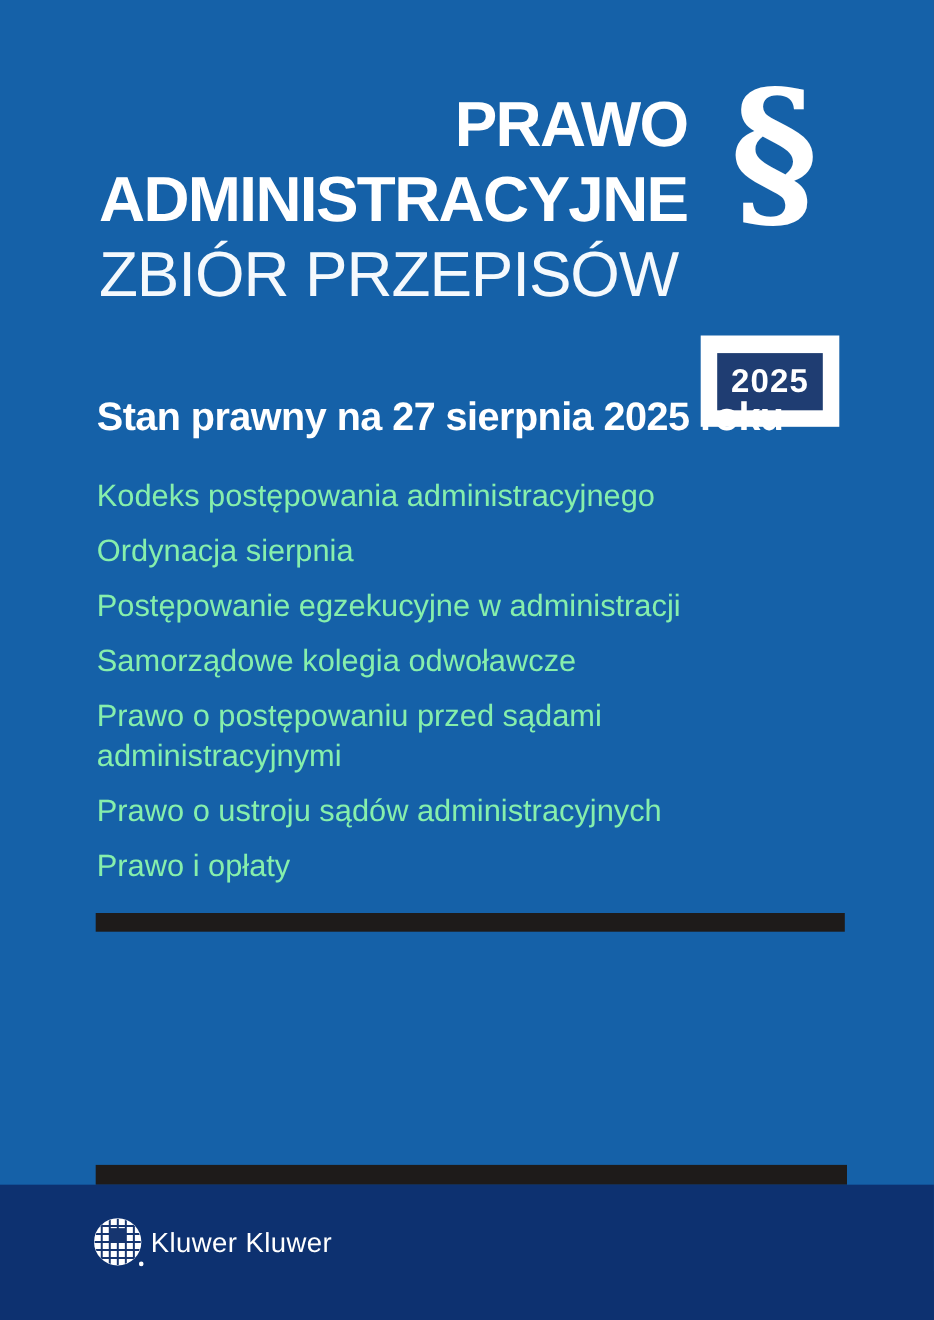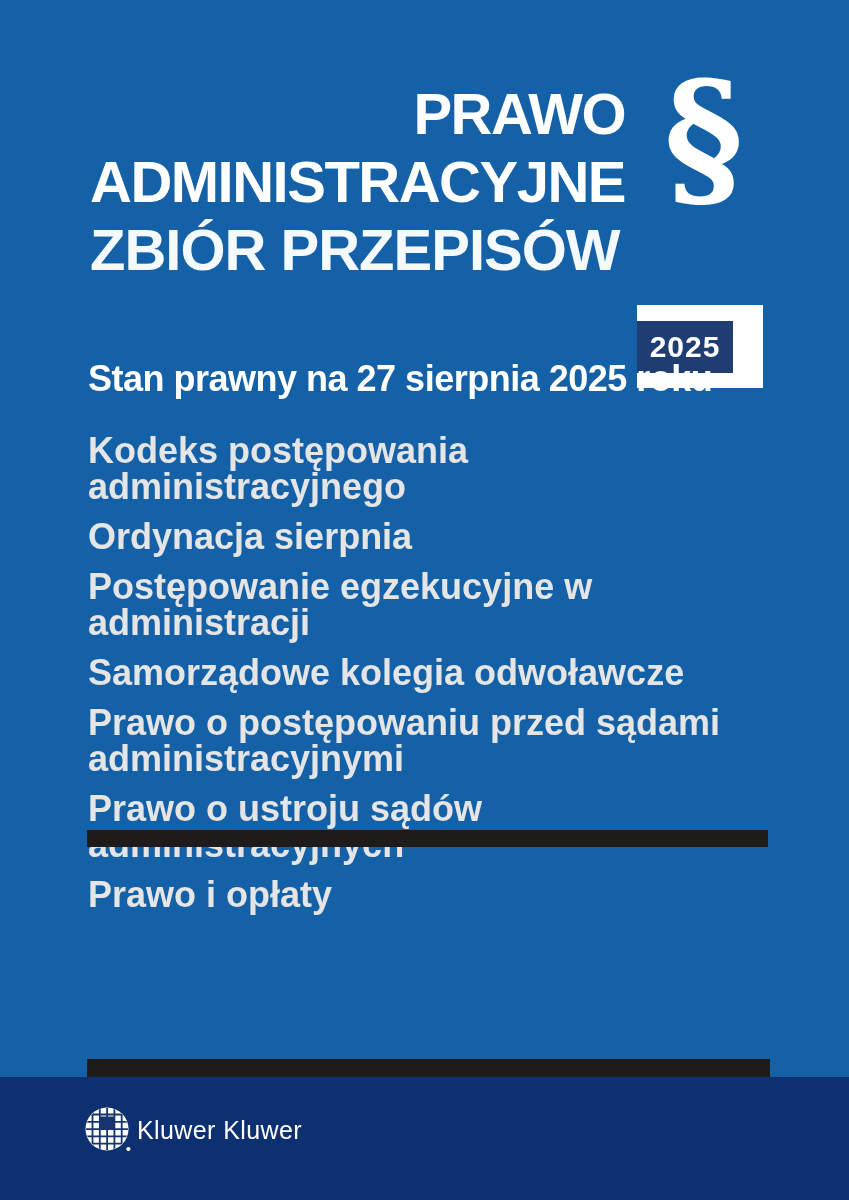--- a/index.html
+++ b/index.html
@@ -23,21 +23,21 @@
   }
   .title-line {
     font-size: 58px;
     font-weight: 700;
     line-height: 68px;
     letter-spacing: -1.5px;
     text-align: right;
   }
   .subtitle-line {
     font-size: 58px;
-    font-weight: 700;
+    font-weight: 400;
     line-height: 68px;
     letter-spacing: -1px;
     color: #f4f9fd;
   }
 
   
   .section-sign {
     position: absolute;
     left: 664px; top: 62px;
     font-family: "DejaVu Serif", serif;
@@ -46,21 +46,21 @@
     font-weight: 700;
     color: #ffffff;
   }
 
   
   .year-badge {
     position: absolute;
     left: 637px; top: 305px;
     width: 126px; height: 83px;
     background: #ffffff;
-    display: flex; align-items: center; 
+    display: flex; align-items: center; justify-content: center;
   }
   .year-badge-inner {
     width: 96px; height: 52px;
     background: #1f3d72;
     color: #ffffff;
     font-size: 30px; font-weight: 700;
     display: flex; align-items: center; justify-content: center;
     letter-spacing: 1px;
   }
 
@@ -74,25 +74,25 @@
     color: #ffffff;
   }
 
   
   .contents-list {
     position: absolute;
     left: 88px; top: 433px;
     width: 660px;
   }
   .contents-item {
-    font-size: 36px;
-    font-weight: 700;
+    font-size: 28px;
+    font-weight: 400;
     line-height: 36px;
     margin-bottom: 14px;
-    color: #e5e5e5;
+    color: #86efac;
     white-space: pre-line;
   }
 
   
   .divider-bar {
     position: absolute;
     background: #1e1b1a;
   }
   .bar-top    { left: 87px; top: 830px;  width: 681px; height: 17px; }
   .bar-bottom { left: 87px; top: 1059px; width: 683px; height: 18px; }

